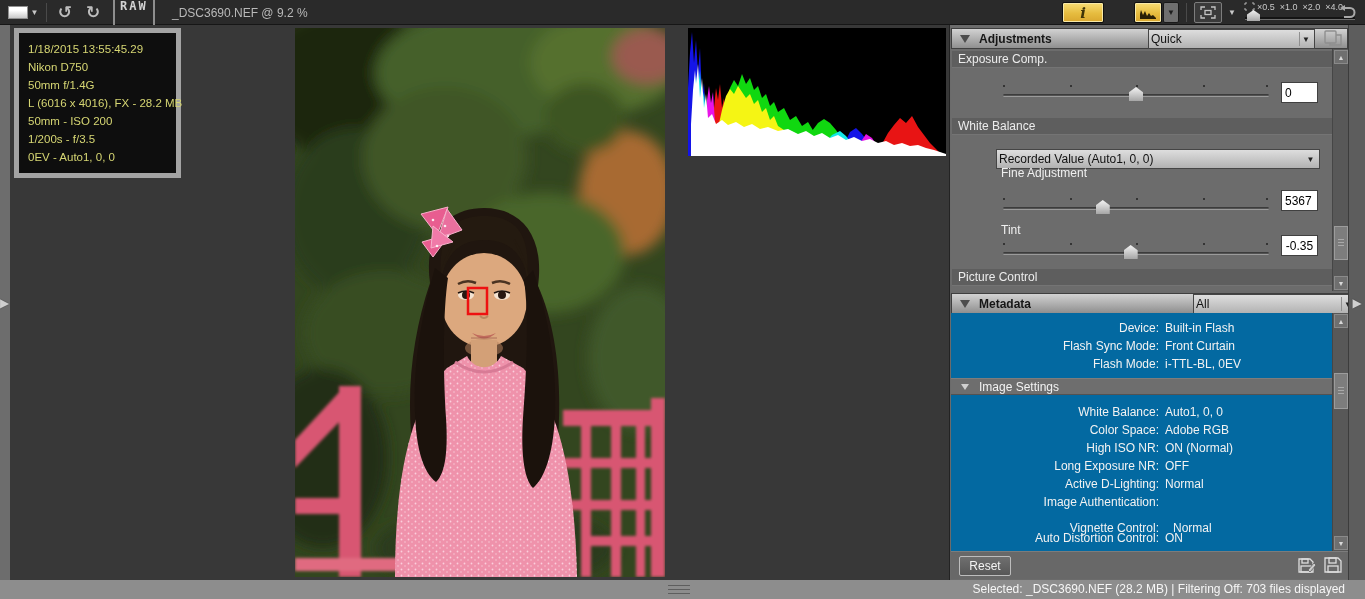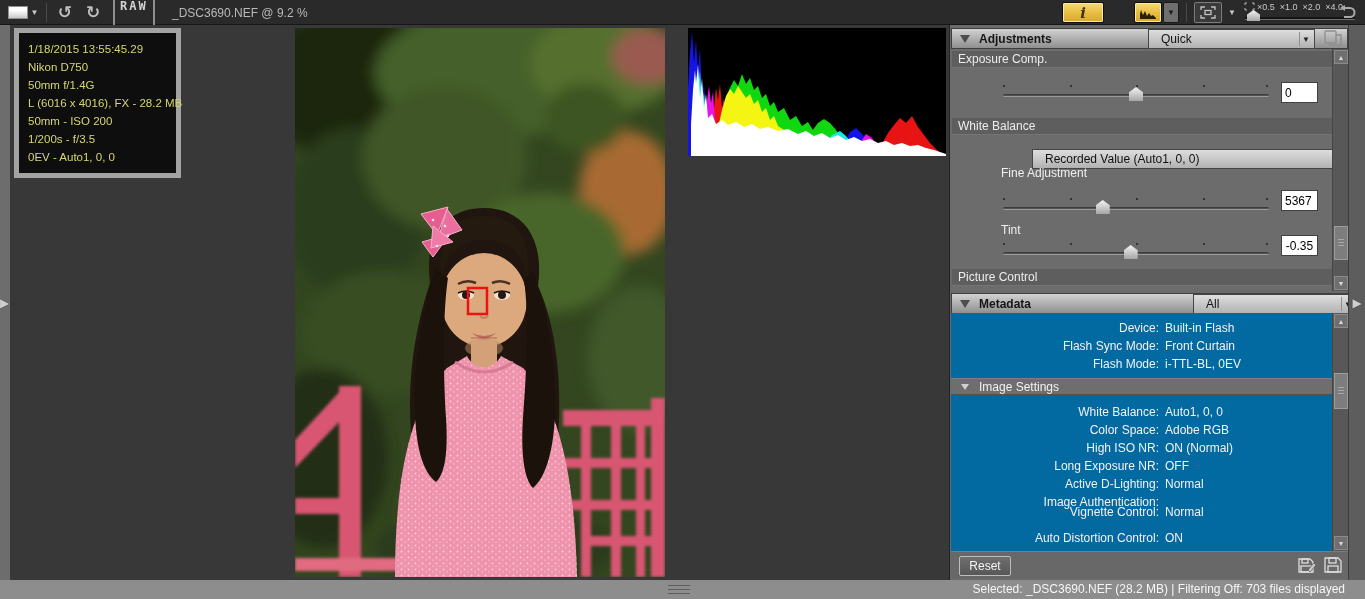--- a/index.html
+++ b/index.html
@@ -56,21 +56,21 @@
   .rpanel { left:949px; top:25px; width:399px; height:555px; background:#6b6b6b;
     border-left:1px solid #232323; }
   .phdr { position:absolute; left:1px; width:397px; height:21px;
     background:linear-gradient(#d2d2d2,#8f8f8f); border:1px solid #3f3f3f;
     display:flex; align-items:center; }
   .phdr .tri { width:0; height:0; border-left:5px solid transparent;
     border-right:5px solid transparent; border-top:8px solid #4d4d4d; margin:0 9px 0 8px; }
   .phdr .ttl { font-size:12px; font-weight:bold; color:#161616; }
   .combo { position:absolute; height:20px; background:linear-gradient(#dedede,#b2b2b2);
     border:1px solid #454545; display:flex; align-items:center; font-size:12px;
-    color:#111; padding-left:12px; }
+    color:#111; padding-left:2px; }
   .combo .carr { position:absolute; right:2px; top:2px; bottom:2px; width:13px;
     display:flex; align-items:center; justify-content:center; font-size:8px; color:#222;
     border-left:1px solid #8f8f8f; }
   .strip { position:absolute; left:1px; width:381px; height:17px; background:#5e5e5e;
     border-bottom:1px solid #747474; color:#ececec; font-size:12px; line-height:16px;
     padding-left:6px; }
   .sublbl { position:absolute; color:#f0f0f0; font-size:12px; }
   .adjbody { position:absolute; left:1px; top:24px; width:397px; height:242px; background:#6c6c6c; }
   .metabody { position:absolute; left:1px; top:288px; width:397px; height:238px; background:#0369a1; }
 
@@ -347,21 +347,21 @@
           <i class="tick" style="left:50%"></i>
           <i class="tick" style="left:75%"></i>
           <i class="tick" style="left:99%"></i>
         <div class="track"></div>
         <div class="thumb" style="left:calc(50% - 7px);"></div>
       </div>
       <input class="valbox" style="left: 330px; top: 33px;" value="0">
 
       <div class="strip" style="top:69px;">White Balance</div>
 
-      <div class="combo" style="left:45px;top:100px;width:324px;margin-left:36px;">
+      <div class="combo" style="left:45px;top:100px;width:324px;">
         <span>Recorded Value (Auto1, 0, 0)</span>
         <span class="carr" style="border-left:none;">▼</span>
       </div>
 
       <div class="sublbl" style="left:50px;top:117px;">Fine Adjustment</div>
       <div class="slider" style="left:52px;top:149px;width:266px;">
         <i class="tick" style="left:0%"></i>
           <i class="tick" style="left:25%"></i>
           <i class="tick" style="left:50%"></i>
           <i class="tick" style="left:75%"></i>
@@ -441,21 +441,21 @@
           <span class="val">OFF</span>
         </div>
       <div class="mrow" style="top:164px;">
           <span class="lab">Active D-Lighting:</span>
           <span class="val">Normal</span>
         </div>
       <div class="mrow" style="top:182px;">
           <span class="lab">Image Authentication:</span>
           <span class="val"></span>
         </div>
-      <div class="mrow" style="top:192px;">
+      <div class="mrow" style="top:208px;gap:8px;">
           <span class="lab">Vignette Control:</span>
           <span class="val">Normal</span>
         </div>
       <div class="mrow" style="top:218px;">
           <span class="lab">Auto Distortion Control:</span>
           <span class="val">ON</span>
         </div>
 
       <div class="scroll" style="height:238px;">
         <div class="sbtn" style="top:1px;">

